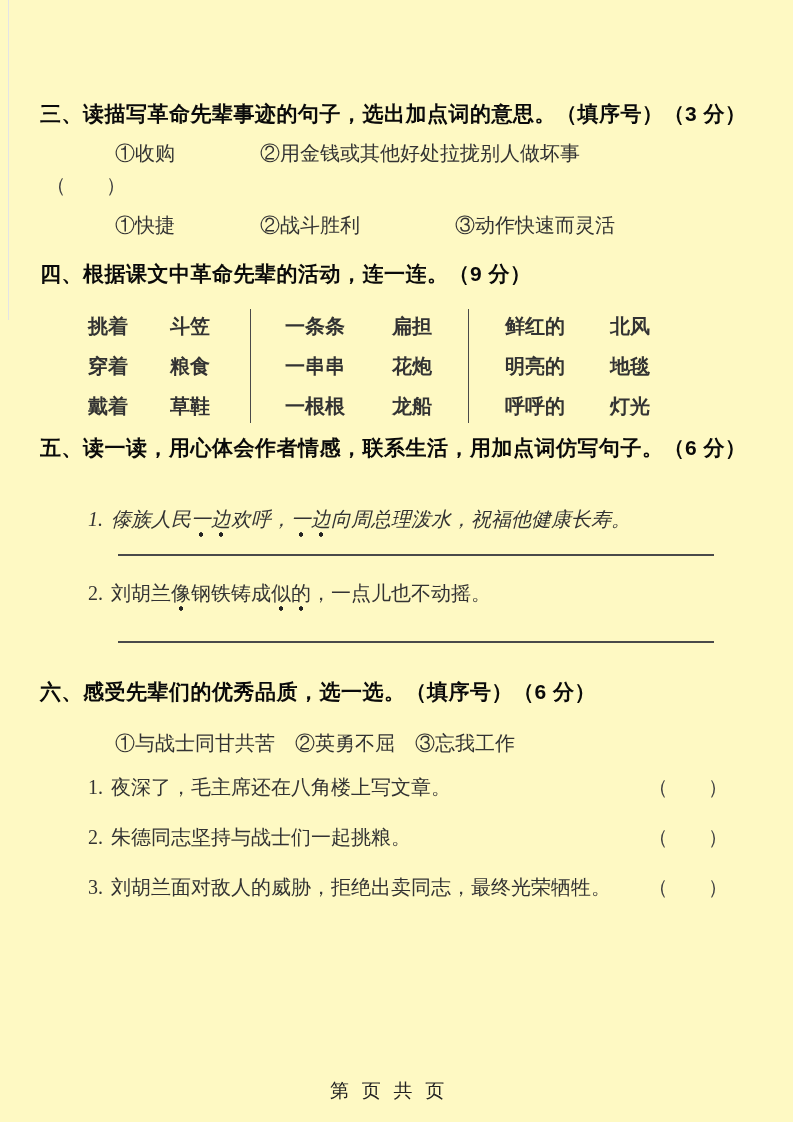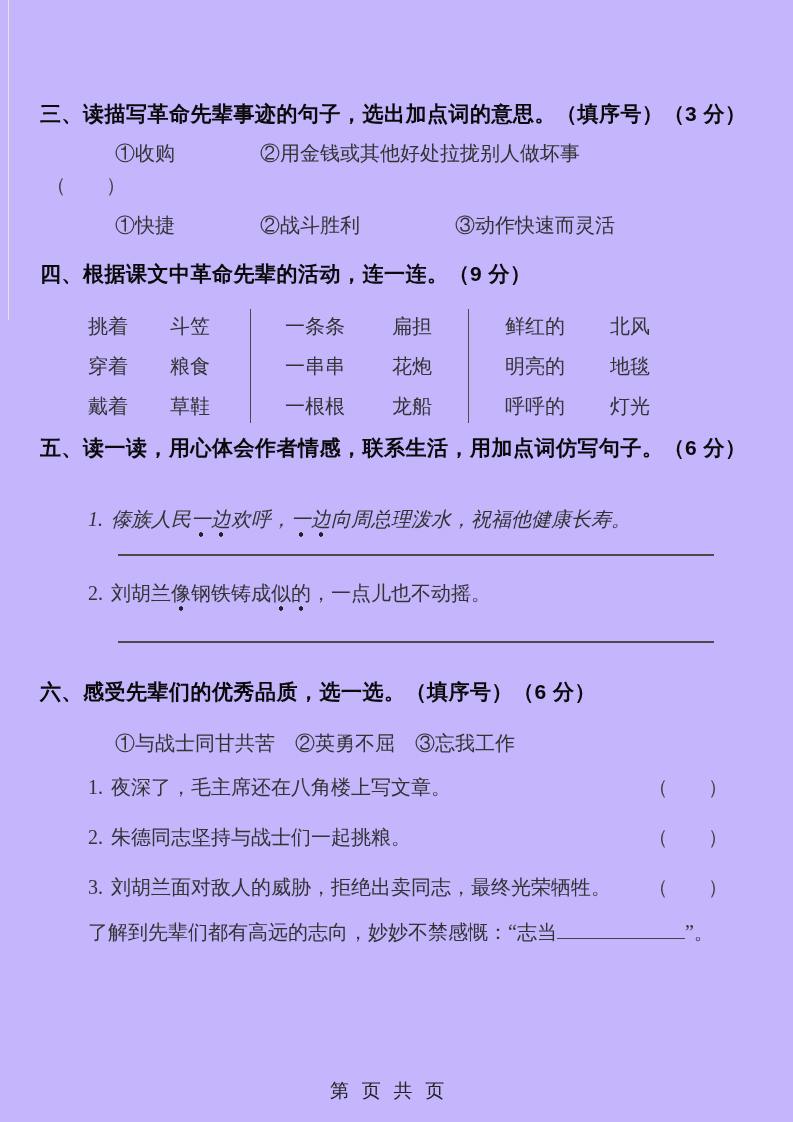--- a/index.html
+++ b/index.html
@@ -1,19 +1,19 @@
 <!DOCTYPE html>
 <html><head>
 <meta charset="utf-8">
 <style>
   html,body { margin:0; padding:0; background:#ffffff; }
   .page {
     position:relative;
     width:793px; height:1122px;
-    background:#c4b5fd;
+    background:#fef9c3;
     font-family:"Liberation Serif", serif;
     color:#2f2f2f;
     overflow:hidden;
   }
   .scan-edge {
     position:absolute; left:8px; top:0; height:320px; width:1px;
     background:#e4e4e4;
   }
   .content { position:absolute; left:40px; top:100px; right:32px; }
 
@@ -40,21 +40,21 @@
     padding-bottom: 7px;
   }
 
   .opts { font-size:20px; line-height:26px; color:#333; }
   .opt { display:inline-block; }
   .ow145 { width:145px; }
   .ow195 { width:195px; }
   .gap20 { margin-right:20px; }
 
   
-  .match-grid { position:relative; margin-left:48px; margin-top:18px; }
+  .match-grid { position:relative; margin-left:48px; margin-top:18px;font-weight:bold; }
   .match-row { display:flex; height:40px; align-items:center; font-size:20px; color:#333; }
   .mc { display:inline-block; }
   .c1 { width:82px; }
   .c2 { width:115px; }
   .c3 { width:107px; }
   .c4 { width:113px; }
   .c5 { width:105px; }
   .vline { position:absolute; top:3px; bottom:3px; width:1px; background:#4a4a4a; }
   .vline1 { left:162px; }
   .vline2 { left:380px; }
@@ -177,21 +177,18 @@
       <div class="s6row mt16">
         <span class="qnum">2.</span><span>朱德同志坚持与战士们一起挑粮。</span><span class="s6paren">（　　）</span>
       </div>
       <div class="s6row mt16">
         <span class="qnum">3.</span><span>刘胡兰面对敌人的威胁，拒绝出卖同志，最终光荣牺牲。</span><span class="s6paren">（　　）</span>
       </div>
     </section>
 
     <section>
 
-      <div class="q indent1 mt18">
-        <span>了解到先辈们都有高远的志向，妙妙不禁感慨：“志当</span><span class="blank"></span><span>”。</span>
-      </div>
     </section>
 
   </div>
 
   <div class="footer">第 页 共 页</div>
 </div>
 
 </body></html>

